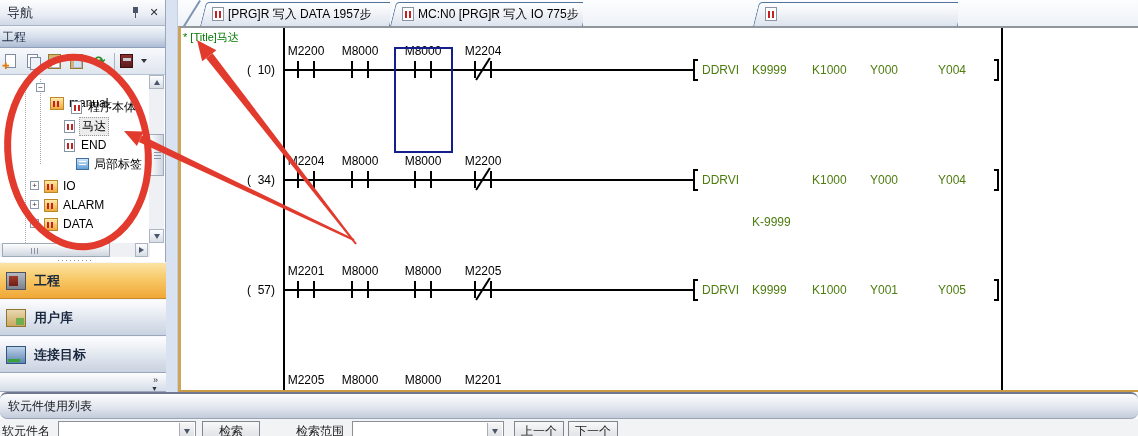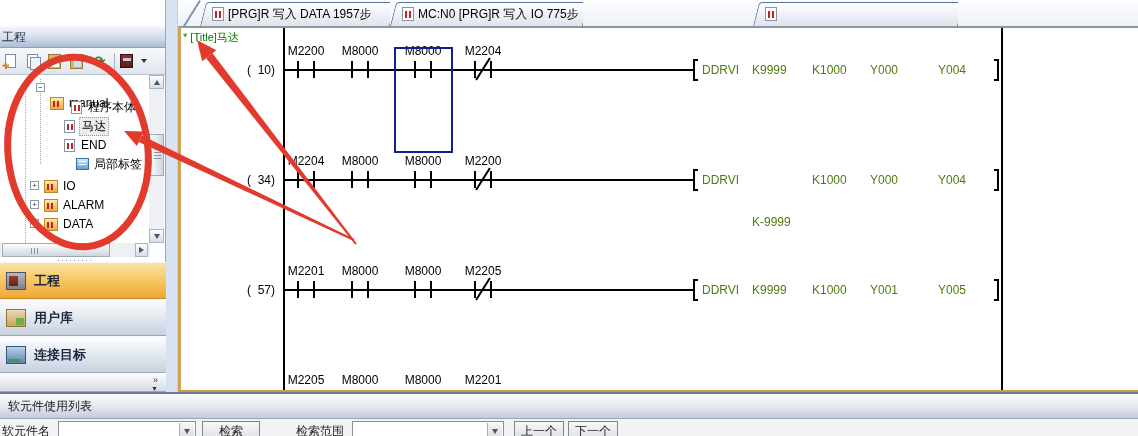--- a/index.html
+++ b/index.html
@@ -109,36 +109,41 @@
   .cb1 { left:21px; } .cb2 { left:37px; }
   .ncs { position:absolute; left:17px; top:24px; width:26px; height:2px; background:#000; transform:rotate(-58deg); }
   .lbr { position:absolute; width:5px; height:22px; border-left:2px solid #000; border-top:2px solid #000; border-bottom:2px solid #000; }
   .rbr { position:absolute; width:5px; height:22px; border-right:2px solid #000; border-top:2px solid #000; border-bottom:2px solid #000; }
   .op { position:absolute; font-size:12px; color:#4d7c0f; white-space:nowrap; }
   .cursor-box { position:absolute; left:213px; top:19px; width:59px; height:106px; border:2px solid #141e8c; }
 
   
   .bottom-title { position:absolute; left:0; top:392px; width:1138px; height:27px;
     background:linear-gradient(#fbfcfe,#e2e7ef 55%,#c3ccda); border-top:2px solid #6f7890; border-bottom:1px solid #9aa4b6;
-    font-size:12px; color:#14181f; line-height:25px; padding-left:8px; }
+    font-size:12px; color:#14181f; line-height:25px; padding-left:8px;border-radius:7px; }
   .bottom-row { position:absolute; left:0; top:419px; width:1138px; height:17px; background:#f2f3f5; overflow:hidden; }
   .b-lbl { position:absolute; top:4px; font-size:12px; color:#222; white-space:nowrap; }
   .b-combo { position:absolute; top:2px; height:20px; background:#fff; border:1px solid #8a8f98; }
   .b-combo .arr { position:absolute; right:1px; top:1px; width:15px; height:16px; background:linear-gradient(#f6f6f6,#d9dbe0); border-left:1px solid #aab; display:flex; align-items:center; justify-content:center; }
   .b-btn { position:absolute; top:2px; height:20px; background:linear-gradient(#f8f8f8,#dcdee2); border:1px solid #7f8691; font-size:12px; text-align:center; line-height:18px; color:#222; }
 
   
   .annot { position:absolute; left:0; top:0; width:1138px; height:436px; z-index:60; pointer-events:none; }
 </style>
 </head>
 <body>
 
 <div class="page">
 
   <div class="nav-panel">
+    <div class="nav-header">
+      <span class="ttl">导航</span>
+      <span class="pin-icon"></span>
+      <span class="close-x">✕</span>
+    </div>
     <div class="nav-section">工程</div>
 
     <div class="nav-toolbar">
       <span class="tb-ic">
           <span class="doc-sm"></span>
           <span class="plus-mark">✚</span>
         </span>
       <span class="tb-ic">
           <span class="doc-sm"></span>
           <span class="doc-back"></span>

